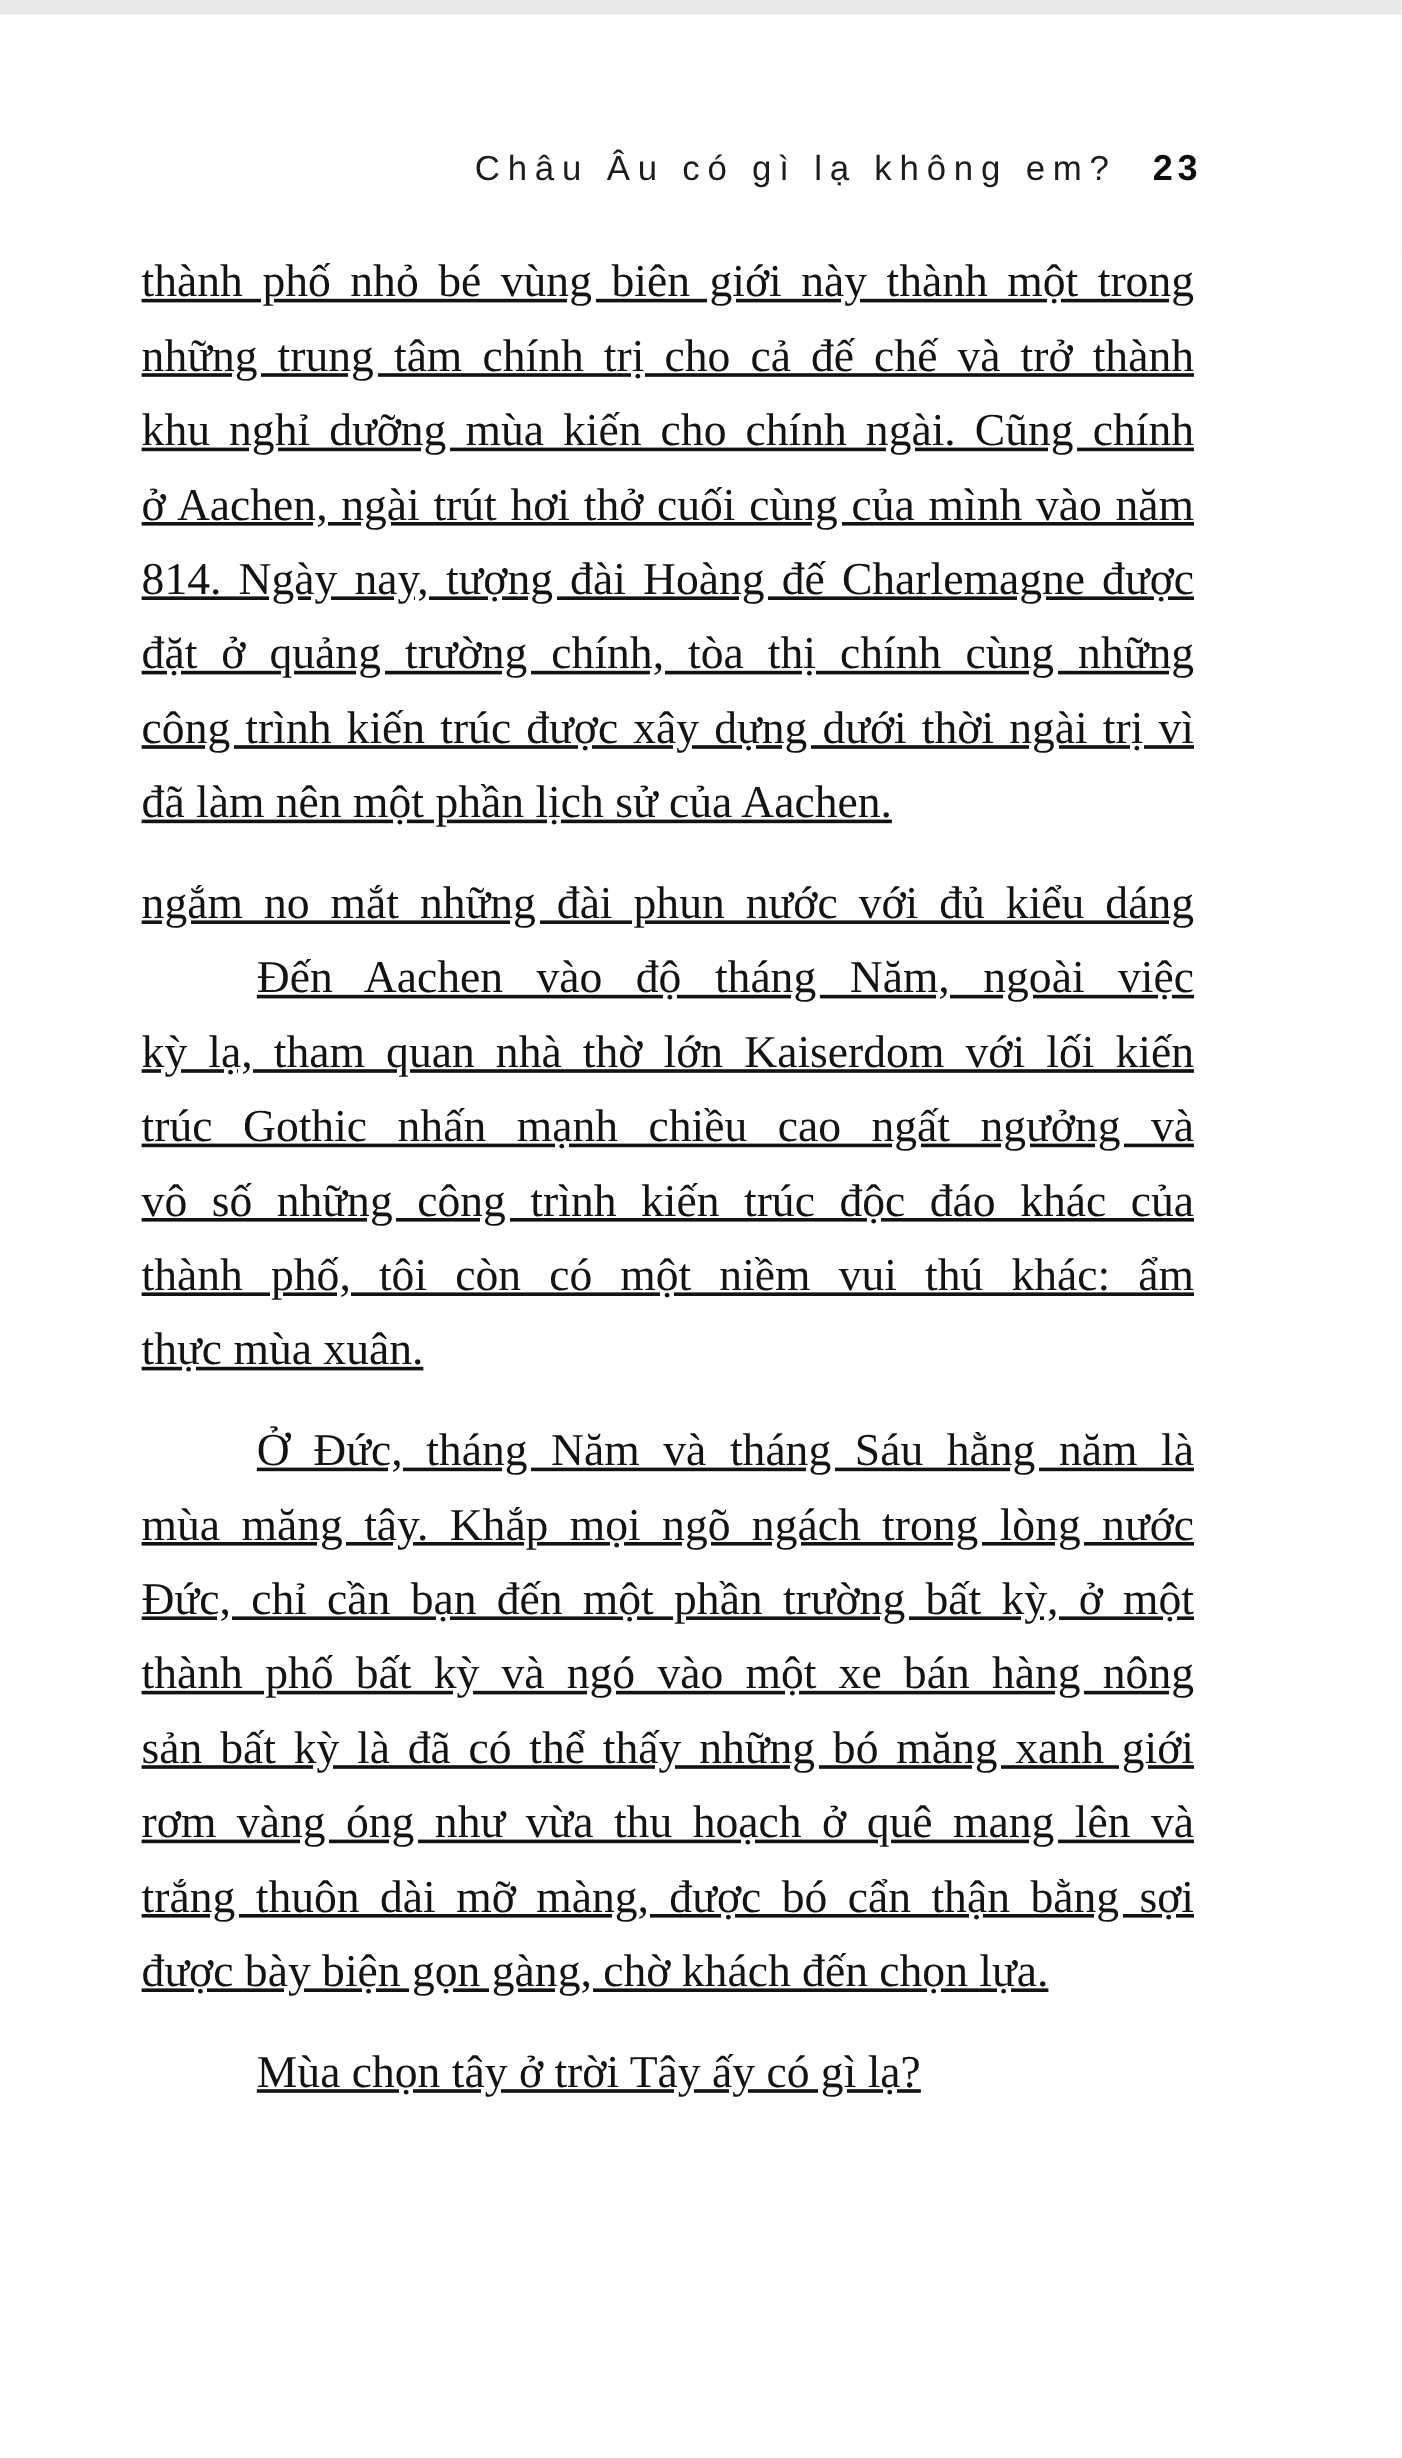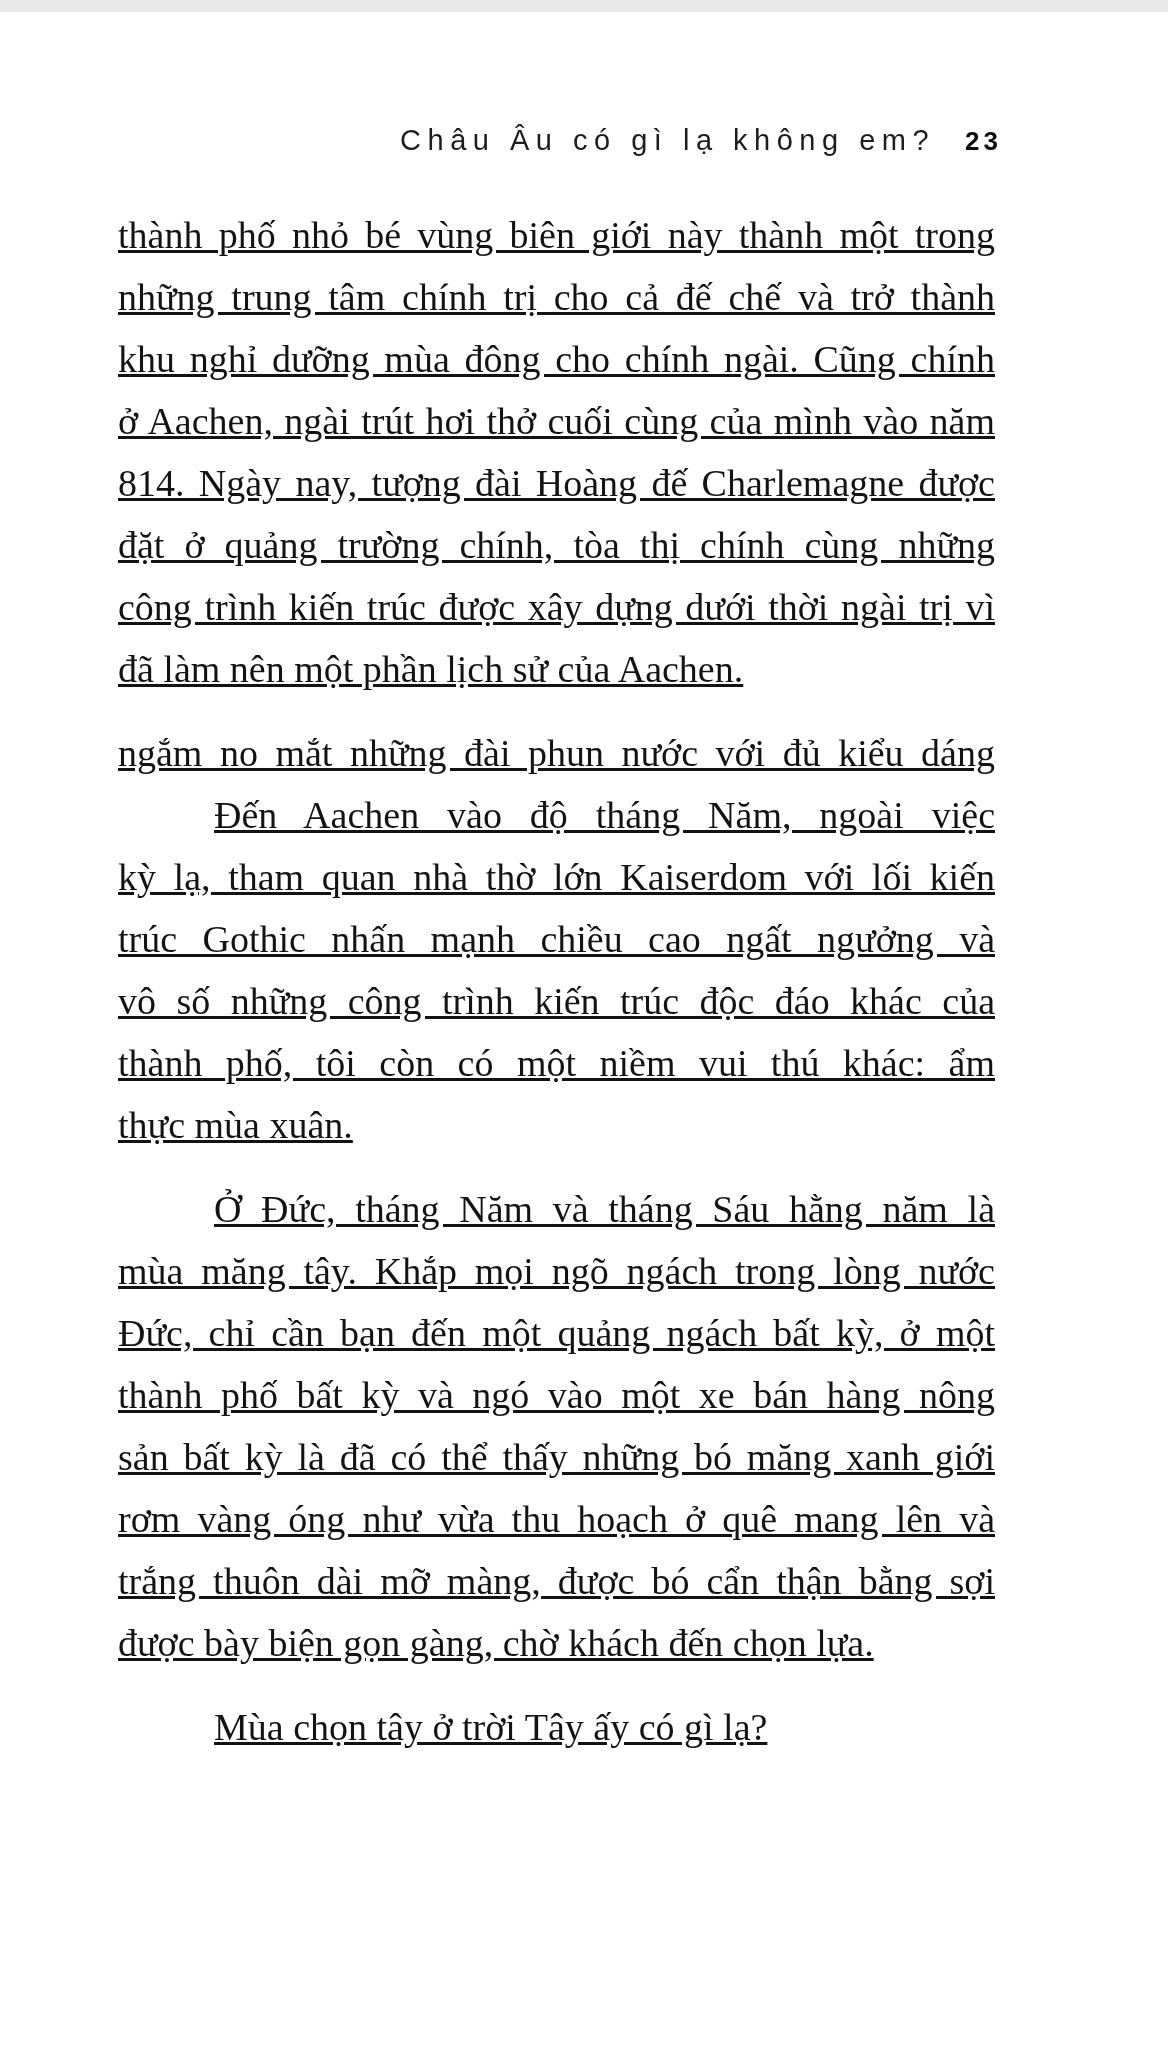--- a/index.html
+++ b/index.html
@@ -28,21 +28,21 @@
     align-items: baseline;
     font-family: "Liberation Sans", sans-serif;
     font-size: 29px;
     font-weight: 400;
     letter-spacing: 6.5px;
     color: #1d1d1d;
     white-space: nowrap;
   }
   .rh-page {
     font-weight: 700;
-    font-size: 26px;
+    font-size: 30px;
     letter-spacing: 4px;
     margin-left: 30px;
     color: #0d0d0d;
   }
 
   
   .body-text {
     position: absolute;
     top: 192px;
     left: 118px;
@@ -70,42 +70,42 @@
   <header class="running-header">
     <span class="rh-title">Châu Âu có gì lạ không em?</span>
     <span class="rh-page">23</span>
   </header>
 
   <main class="body-text">
 
     <div class="para">
       <div class="line">thành phố nhỏ bé vùng biên giới này thành một trong</div>
       <div class="line">những trung tâm chính trị cho cả đế chế và trở thành</div>
-      <div class="line">khu nghỉ dưỡng mùa đông cho chính ngài. Cũng chính</div>
+      <div class="line">khu nghỉ dưỡng mùa kiến cho chính ngài. Cũng chính</div>
       <div class="line">ở Aachen, ngài trút hơi thở cuối cùng của mình vào năm</div>
       <div class="line">814. Ngày nay, tượng đài Hoàng đế Charlemagne được</div>
       <div class="line">đặt ở quảng trường chính, tòa thị chính cùng những</div>
       <div class="line">công trình kiến trúc được xây dựng dưới thời ngài trị vì</div>
       <div class="line flush">đã làm nên một phần lịch sử của Aachen.</div>
     </div>
 
     <div class="para">
       <div class="line">ngắm no mắt những đài phun nước với đủ kiểu dáng</div>
       <div class="line indent">Đến Aachen vào độ tháng Năm, ngoài việc</div>
       <div class="line">kỳ lạ, tham quan nhà thờ lớn Kaiserdom với lối kiến</div>
       <div class="line">trúc Gothic nhấn mạnh chiều cao ngất ngưởng và</div>
       <div class="line">vô số những công trình kiến trúc độc đáo khác của</div>
       <div class="line">thành phố, tôi còn có một niềm vui thú khác: ẩm</div>
       <div class="line flush">thực mùa xuân.</div>
     </div>
 
     <div class="para">
       <div class="line indent">Ở Đức, tháng Năm và tháng Sáu hằng năm là</div>
       <div class="line">mùa măng tây. Khắp mọi ngõ ngách trong lòng nước</div>
-      <div class="line">Đức, chỉ cần bạn đến một quảng ngách bất kỳ, ở một</div>
+      <div class="line">Đức, chỉ cần bạn đến một phần trường bất kỳ, ở một</div>
       <div class="line">thành phố bất kỳ và ngó vào một xe bán hàng nông</div>
       <div class="line">sản bất kỳ là đã có thể thấy những bó măng xanh giới</div>
       <div class="line">rơm vàng óng như vừa thu hoạch ở quê mang lên và</div>
       <div class="line">trắng thuôn dài mỡ màng, được bó cẩn thận bằng sợi</div>
       <div class="line flush">được bày biện gọn gàng, chờ khách đến chọn lựa.</div>
     </div>
 
     <div class="para">
       <div class="line indent flush">Mùa chọn tây ở trời Tây ấy có gì lạ?</div>
     </div>

